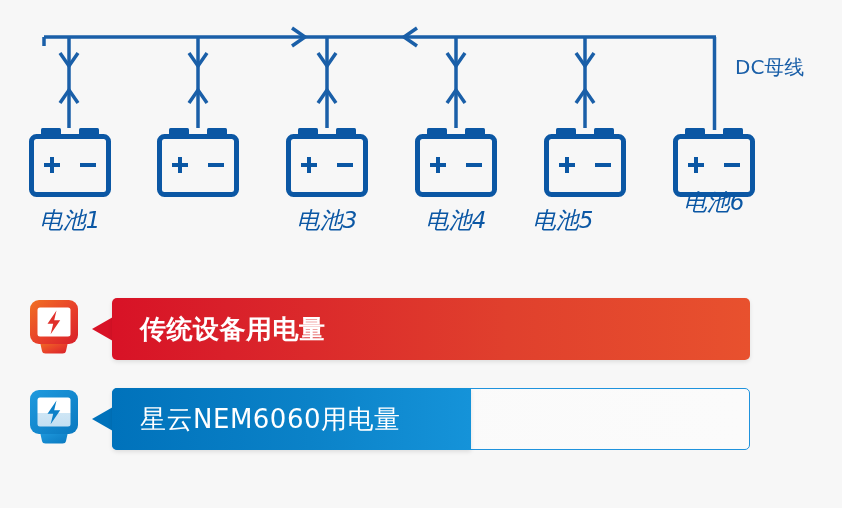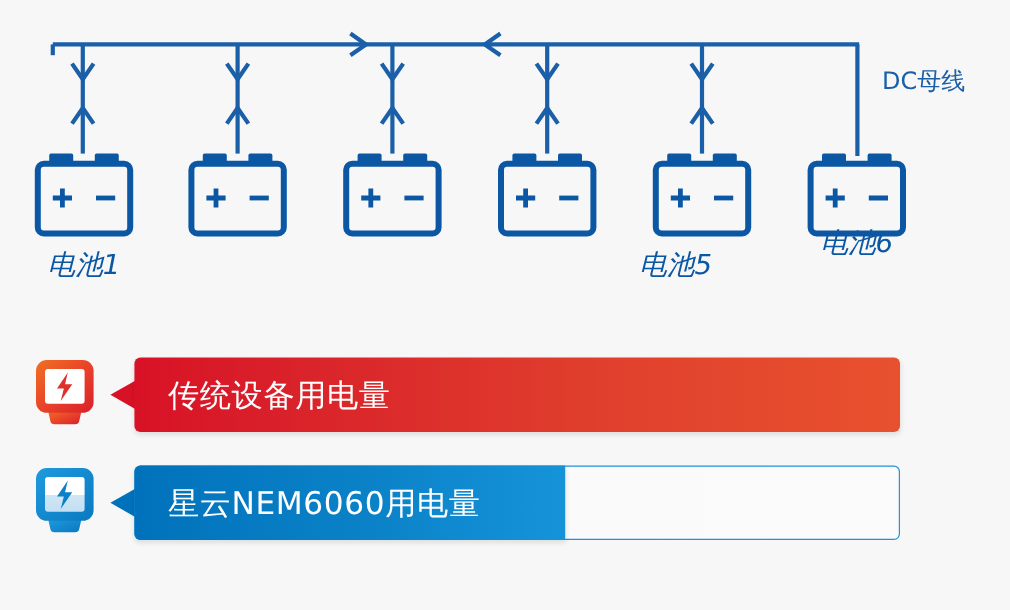--- a/index.html
+++ b/index.html
@@ -209,20 +209,22 @@
       </g>
       <g transform="translate(675,128)">
         <use href="#battSym"></use>
         <path d="M 13 37 L 29 37 M 21 29 L 21 45" stroke="#0b57a4" stroke-width="4"></path>
         <path d="M 49 37 L 65 37" stroke="#0b57a4" stroke-width="4"></path>
       </g>
     </svg>
 
     
     <div class="batt-label" style="left:31px;  top:205px; width:78px;">电池1</div>
+    <div class="batt-label" style="left:288px; top:205px; width:78px;">电池3</div>
+    <div class="batt-label" style="left:417px; top:205px; width:78px;">电池4</div>
     <div class="batt-label" style="left:524px; top:205px; width:78px;">电池5</div>
     <div class="batt-label" style="left:675px; top:187px; width:78px;text-align:center;">电池6</div>
 
     
     <div class="bus-label" style="left:735px; top:54px;">DC母线</div>
   </div>
 
   <div id="bars">
 
     <div class="bar-row red">
@@ -242,21 +244,21 @@
         <rect x="2" y="2" width="48" height="44" rx="9" ry="9" fill="url(#redIcoGrad)"></rect>
 
         <rect x="9.5" y="9.5" width="33" height="29" rx="2.5" ry="2.5" fill="#ffffff"></rect>
 
         <path d="M 28.5 12.5 L 19.5 25.8 L 25.2 25.8 L 22.6 36.2 L 32.2 22.2
                  L 26.2 22.2 Z" fill="#e0302a"></path>
       </svg>
 
       <div class="notch red"></div>
 
-      <div class="bar-fill red" style="width:638px;">
+      <div class="bar-fill red" style="width:638px;font-weight:bold;">
         <span class="bar-text">传统设备用电量</span>
       </div>
     </div>
 
     <div class="bar-row blue">
 
       <svg class="dev-icon" viewBox="0 0 52 58">
         <defs>
           <linearGradient id="blueIcoGrad" x1="0" y1="0" x2="1" y2="1">
             <stop offset="0%" stop-color="#1f9ade"></stop>

